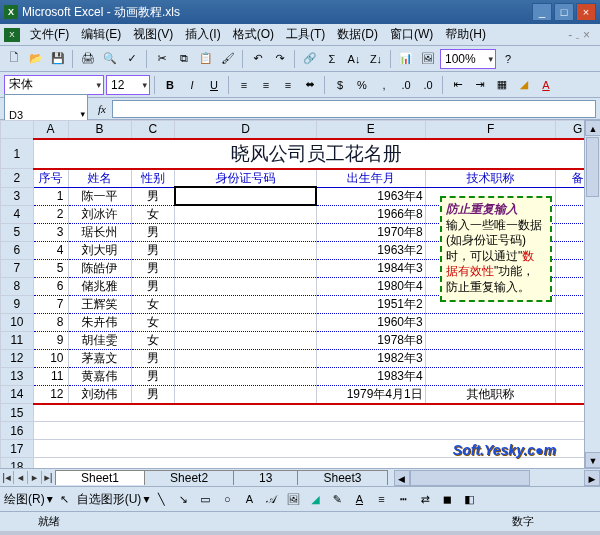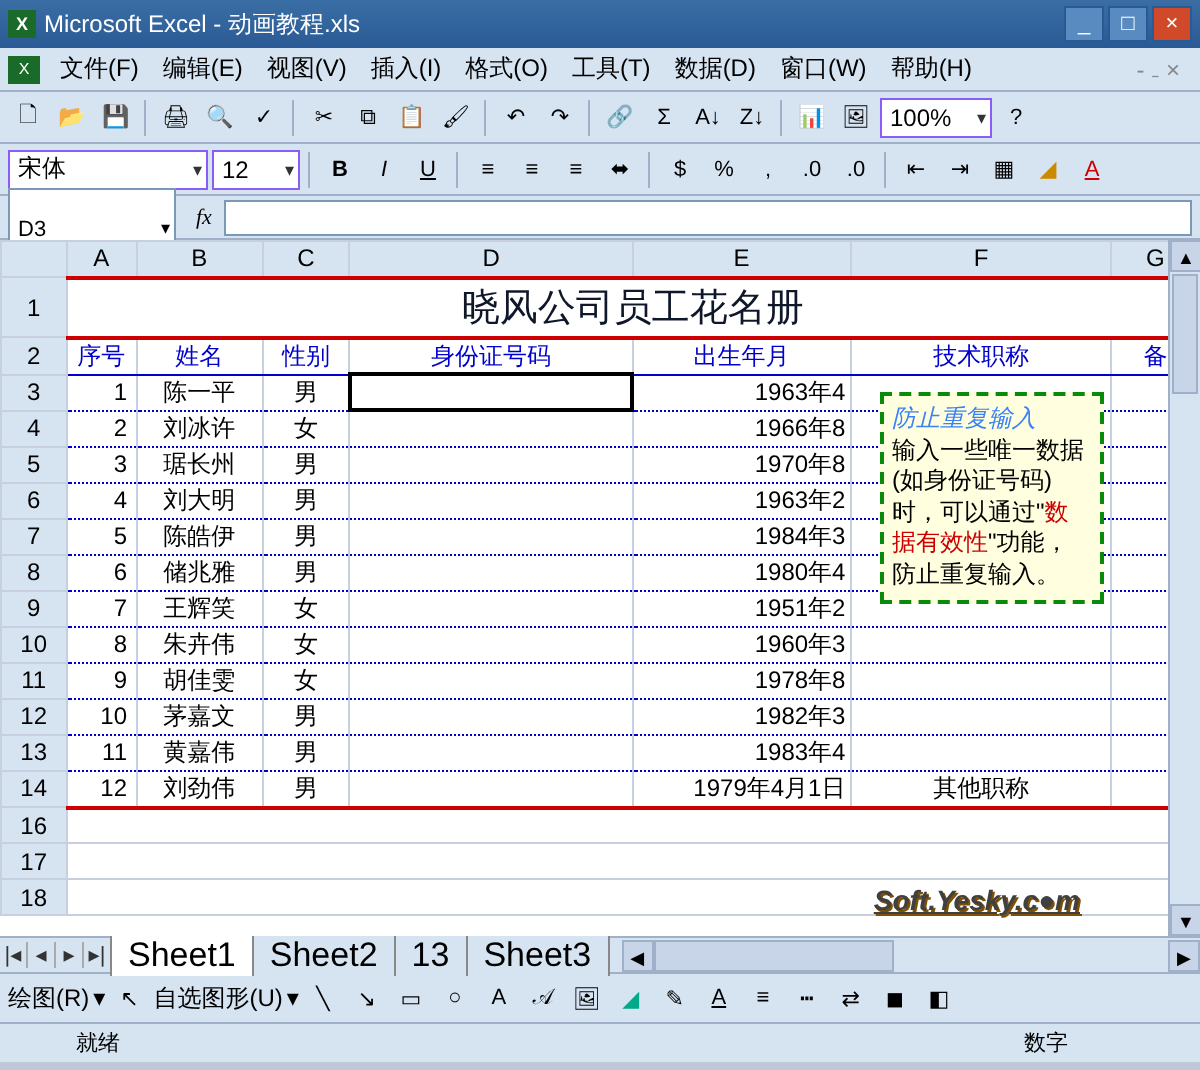--- a/index.html
+++ b/index.html
@@ -33,30 +33,30 @@
 th.colhdr { height: 18px; }
 .col-A { width: 32px; } .col-B { width: 58px; } .col-C { width: 40px; }
 .col-D { width: 130px; } .col-E { width: 100px; } .col-F { width: 120px; } .col-G { width: 40px; }
 tr.title-row td { border-top: 2px solid #c00; border-bottom: 2px solid #c00; color: #0f172a; font-size: 19px; font-family: "KaiTi","楷体",serif; height: 30px; }
 tr.hdr-row td { color: #0000cc; font-weight: normal; border-bottom: 1px solid #0000cc; border-top: 1px solid #0000cc; }
 tr.data td { border-bottom: 1px dotted #00c; border-top: none; color: #000; }
 tr.data td.c-seq { text-align: right; padding-right: 4px; }
 tr.data td.c-date { text-align: right; padding-right: 2px; }
 tr.last-data td { border-bottom: 2px solid #c00; }
 .comment-box { position: absolute; top: 76px; right: 32px; width: 112px; background: #ffffe0; border: 2px dashed #0a8a0a; padding: 4px; font-size: 12px; color: #000; line-height: 1.3; }
-.comment-box .ctitle { color: #3b82f6; font-weight: normal; font-style: italic; }
+.comment-box .ctitle { color: #701a75; font-weight: bold; font-style: italic; }
 .comment-box .q { color: #c00; }
-.watermark { position: absolute; bottom: 10px; right: 44px; color: #404040; font-size: 14px; font-style: italic; font-weight: bold; text-shadow: 1px 1px 0 #805000; text-decoration: underline; }
+.watermark { position: absolute; bottom: 10px; right: 28px; color: #1d4ed8; font-size: 14px; font-style: italic; font-weight: bold; text-shadow: 1px 1px 0 #805000; }
 .vscroll { width: 16px; background: #d6e4f2; border-left: 1px solid #a0b0c8; display: flex; flex-direction: column; }
 .vscroll .arr, .hscroll .arr { height: 16px; width: 16px; background: #c8d4e8; text-align: center; font-size: 9px; line-height: 16px; border: 1px solid #a0b0c8; }
 .vscroll .thumb { flex: 0 0 60px; background: #c8d4e8; border: 1px solid #a0b0c8; margin: 1px; }
 .vscroll .track { flex: 1; }
 .tabs-row { height: 18px; background: #d6e4f2; display: flex; align-items: center; border-top: 1px solid #a0b0c8; font-size: 11px; }
 .tabs-row .nav { width: 14px; text-align: center; border-right: 1px solid #aaa; color: #333; }
-.tab { padding: 0 8px; background: #fff; border: 1px solid #888; border-bottom: none; margin-left: -1px; font-size: 17px; }
+.tab { padding: 0 25px; background: #fff; border: 1px solid #888; border-bottom: none; margin-left: -1px; font-size: 12px; }
 .tab.inactive { background: #d6e4f2; }
 .hscroll { flex: 1; display: flex; margin-left: 6px; }
 .hscroll .track { flex: 1; background: #d6e4f2; }
 .hscroll .thumb { width: 120px; background: #c8d4e8; border: 1px solid #a0b0c8; }
 .drawbar { height: 24px; background: #d6e4f2; display: flex; align-items: center; padding: 12px 4px; gap: 2px; border-top: 1px solid #a0b0c8; font-size: 12px; overflow: hidden; }
 .status { height: 20px; background: #d6e4f2; display: flex; align-items: center; padding: 0 6px; border-top: 1px solid #a0b0c8; font-size: 11px; }
 .status .ready { flex: 0 0 auto; margin-left: 32px; }
 .status .numlbl { margin-left: auto; margin-right: 60px; }
 .selcell { outline: 2px solid #000; outline-offset: -1px; }
 </style>
@@ -308,20 +308,24 @@
             <td class="c-seq">12</td>
             <td>刘劲伟</td>
             <td>男</td>
             <td class=""></td>
             <td class="c-date">1979年4月1日</td>
             <td>其他职称</td>
             <td></td>
           </tr>
         </tbody>
     <tbody>
+          <tr>
+            <th class="rowhdr">15</th>
+            <td colspan="7"></td>
+          </tr>
     <tr>
             <th class="rowhdr">16</th>
             <td colspan="7"></td>
           </tr>
     <tr>
             <th class="rowhdr">17</th>
             <td colspan="7"></td>
           </tr>
     <tr>
             <th class="rowhdr">18</th>

